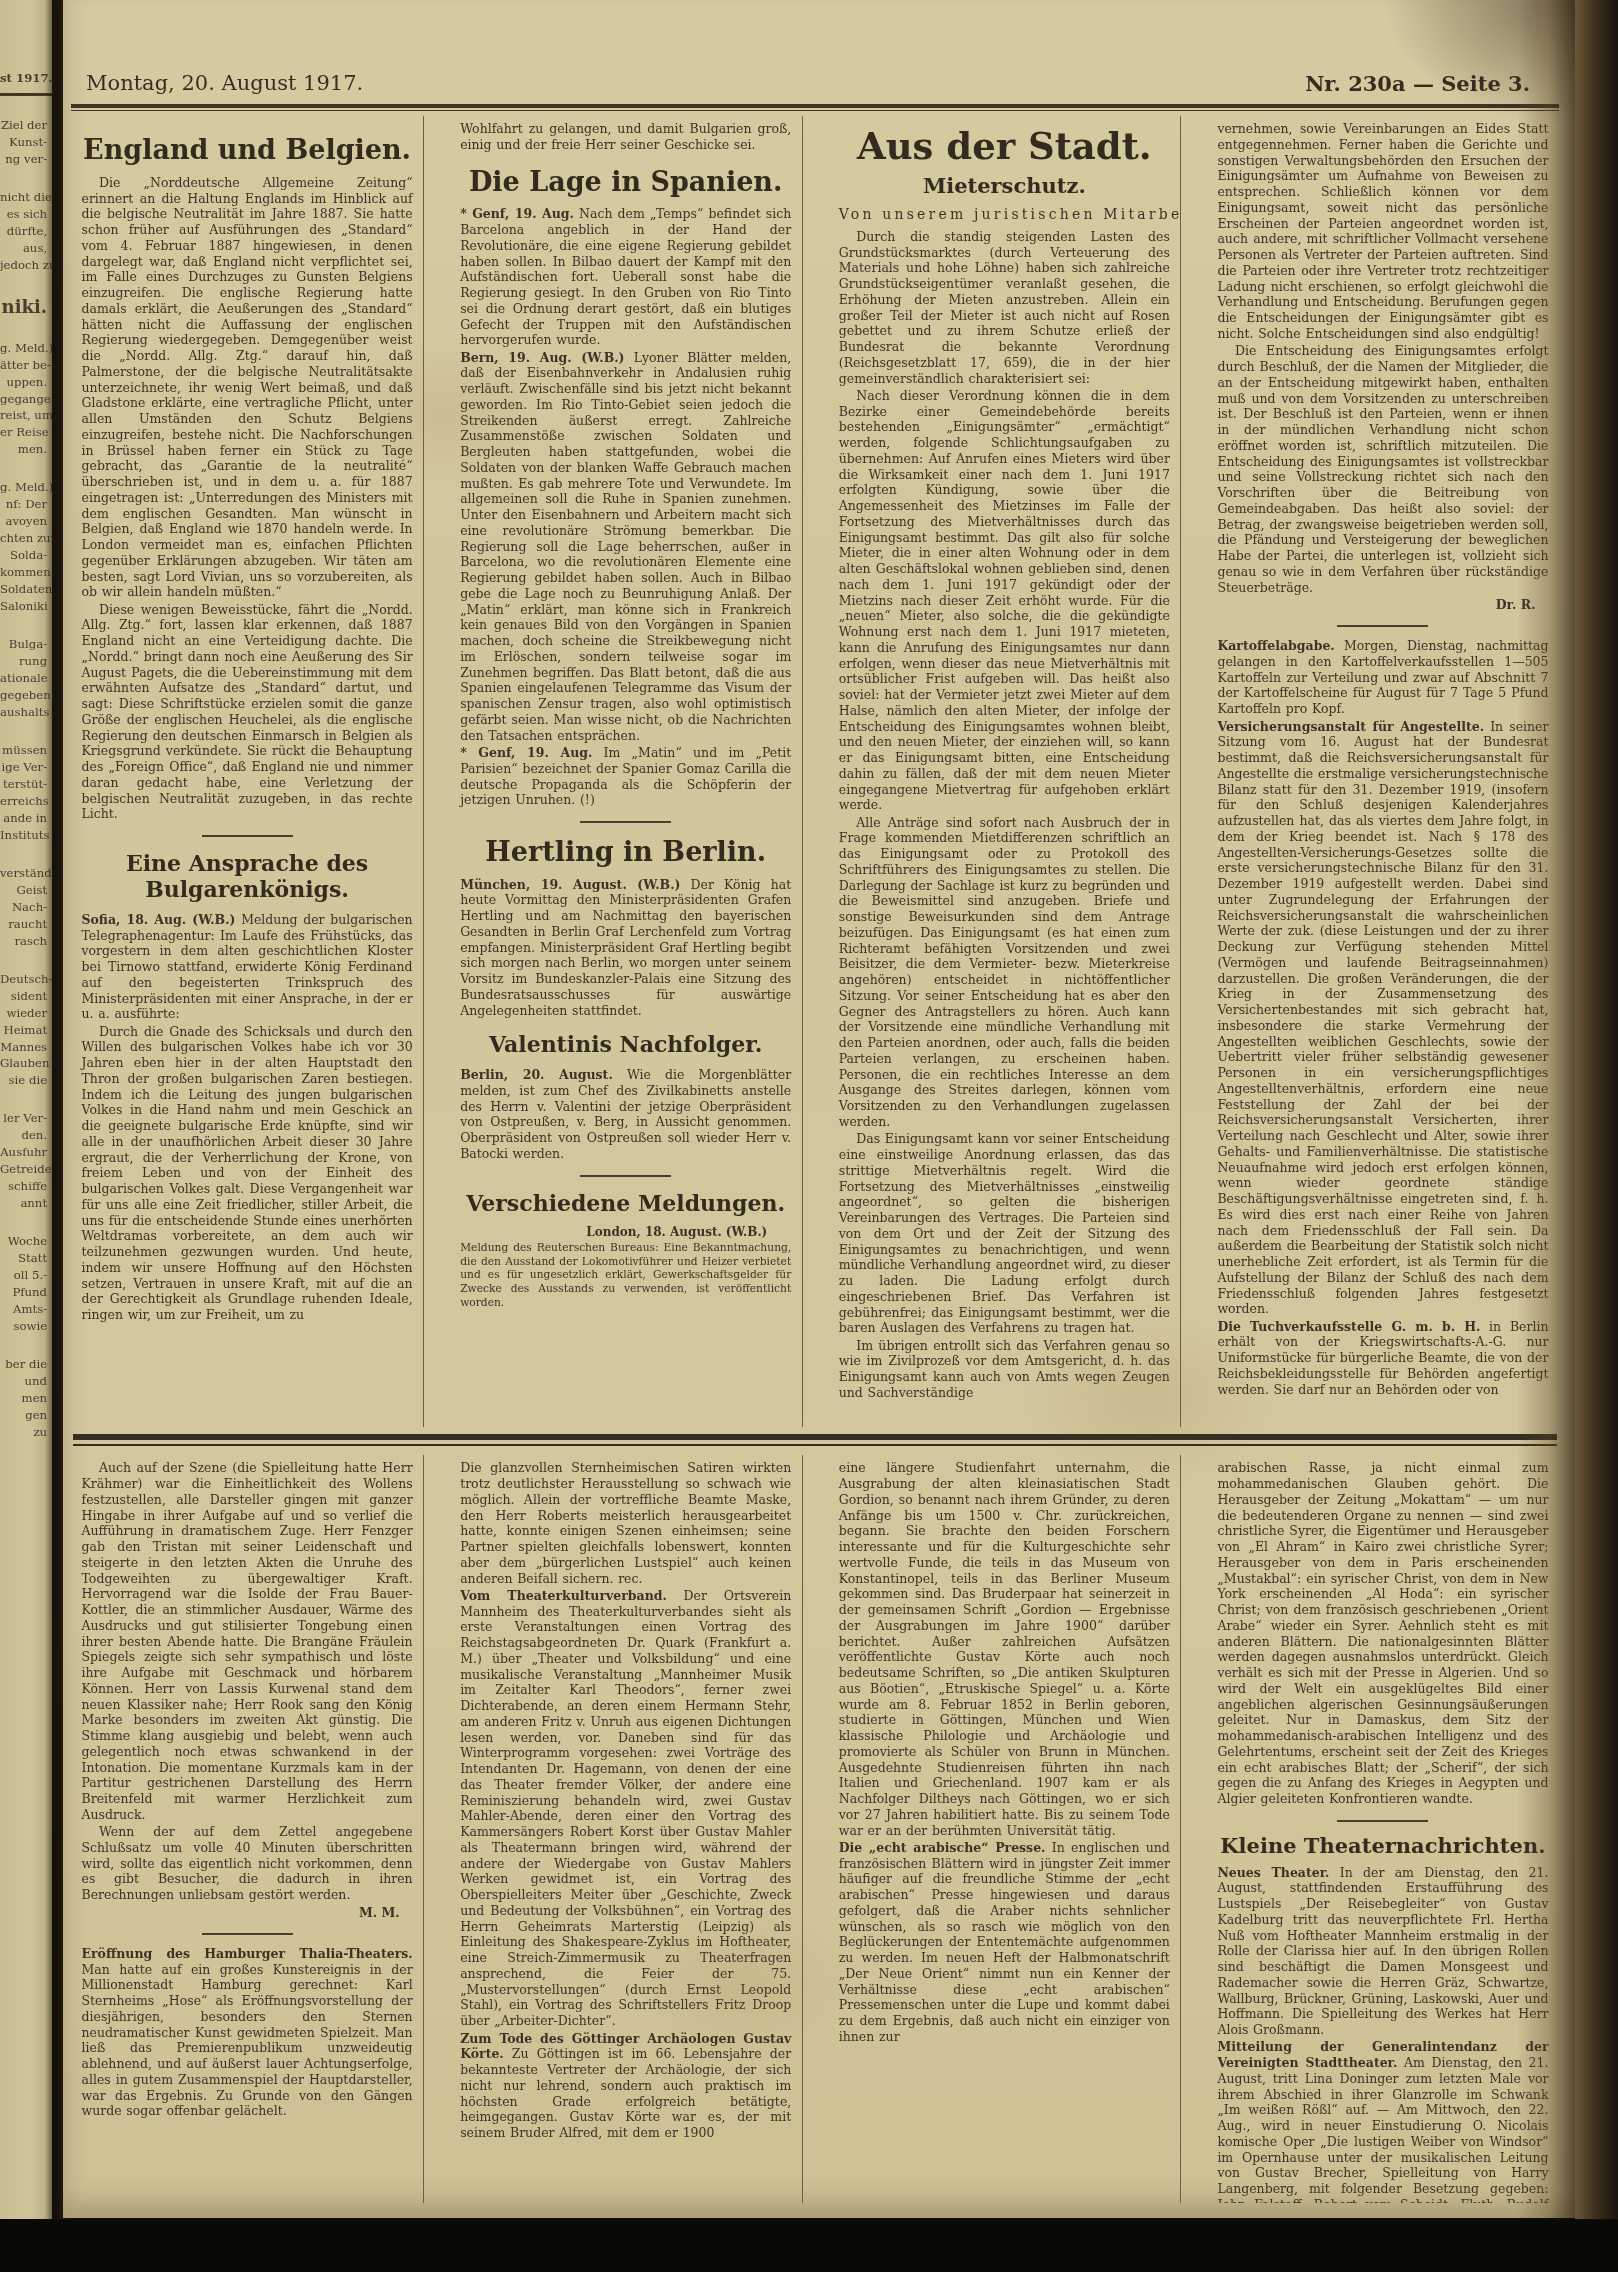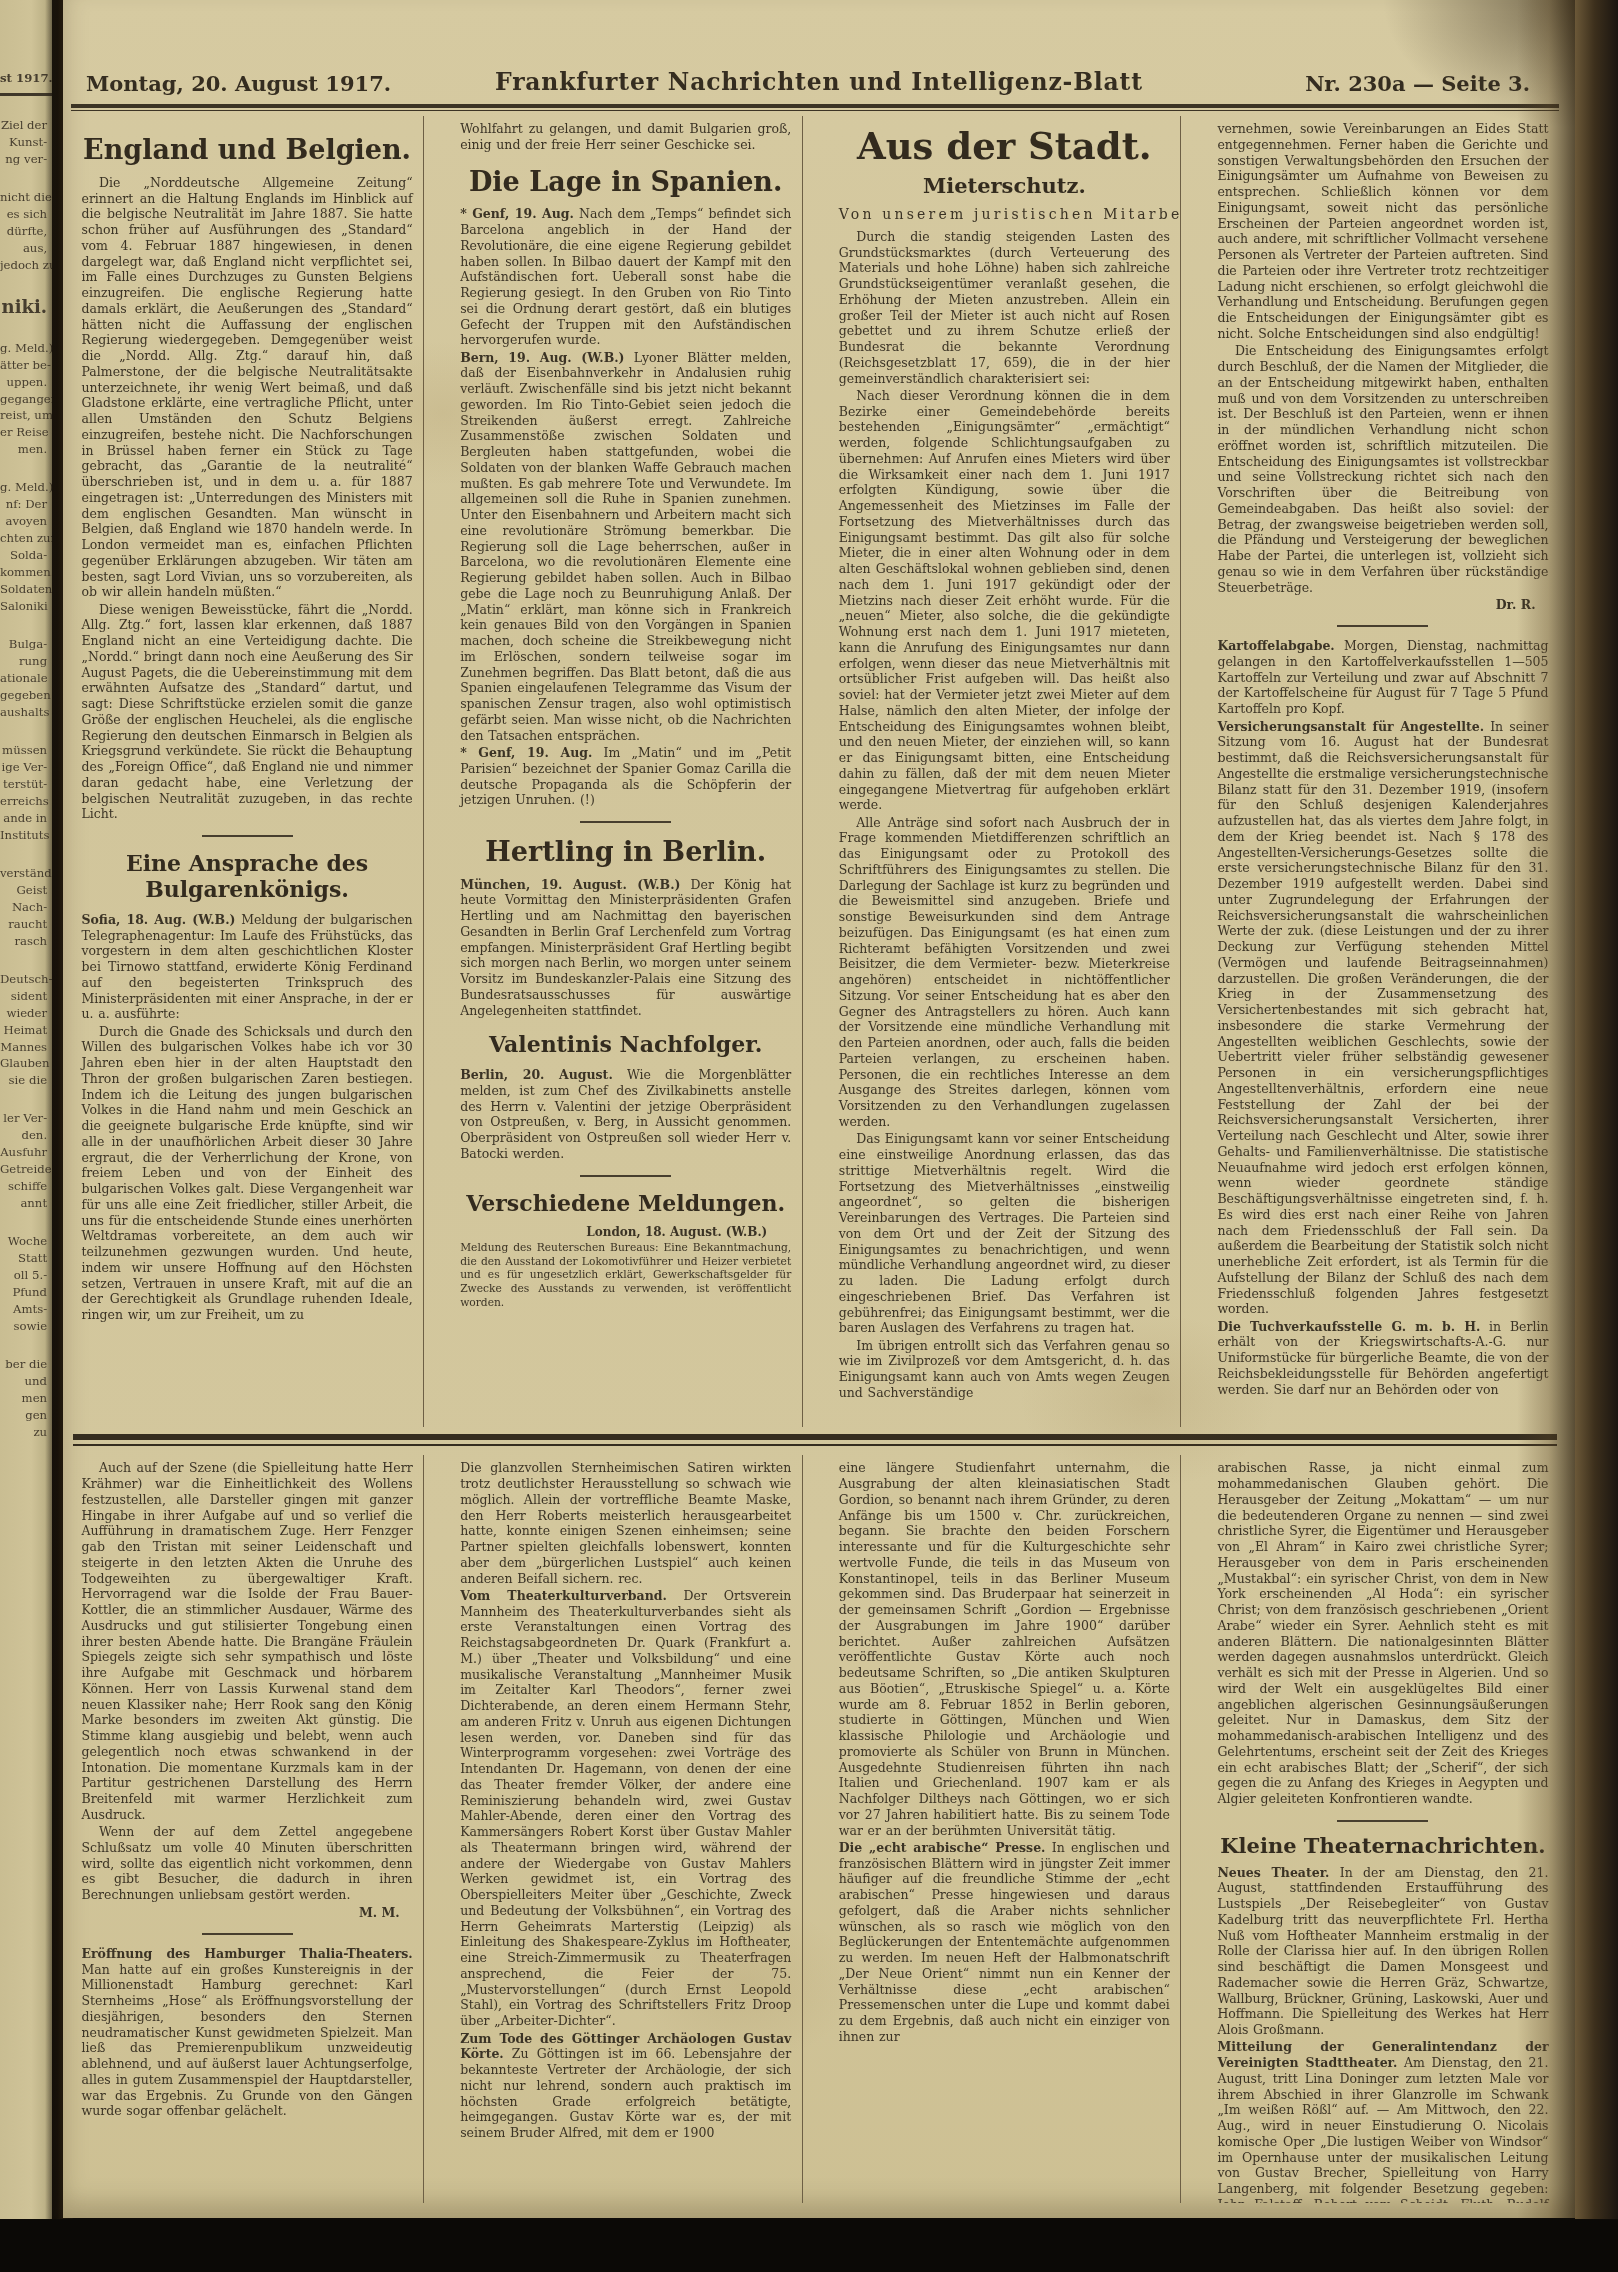--- a/index.html
+++ b/index.html
@@ -27,21 +27,21 @@
   .page:after{content:"";position:absolute;right:0;top:0;width:58px;height:100%;
        background:linear-gradient(90deg,rgba(80,60,30,0),rgba(90,70,38,.35) 55%,rgba(45,33,16,.7));}
   .page:before{content:"";position:absolute;right:0;top:0;width:194px;height:129px;
        background:radial-gradient(ellipse at 100% 0%,rgba(40,28,12,.55),rgba(40,28,12,0) 70%);}
   .stain{position:absolute;border-radius:50%;pointer-events:none;}
   .s1{left:275px;top:340px;width:210px;height:146px;background:radial-gradient(ellipse,rgba(130,98,40,.10),rgba(130,98,40,0) 70%);}
   .s2{left:955px;top:1311px;width:259px;height:178px;background:radial-gradient(ellipse,rgba(120,90,38,.12),rgba(120,90,38,0) 70%);}
   .s3{left:567px;top:1902px;width:227px;height:162px;background:radial-gradient(ellipse,rgba(120,90,38,.10),rgba(120,90,38,0) 70%);}
   
   .masthead{position:relative;height:104px;color:#352d20;}
-  .mh-date{position:absolute;left:23px;top:71px;font-size:21px;font-weight:bold;}
+  .mh-date{position:absolute;left:23px;top:71px;font-size:21px;font-weight:normal;}
   .mh-title{position:absolute;left:0;right:0;top:68px;text-align:center;font-size:23.5px;font-weight:bold;letter-spacing:0.8px;}
   .mh-issue{position:absolute;right:45px;top:71px;font-size:21px;font-weight:bold;}
   .head-rule{margin:0 16px 0 8px;border-top:4.9px solid #3c3425;border-bottom:1.6px solid #3c3425;height:2.4px;}
   
   .cols{display:flex;align-items:stretch;padding:4.9px 16px 0 8px;}
   .col{width:25%;padding:4.9px 10.5px 0 10.5px;overflow:hidden;color:#3b3325;}
   .col + .col{border-left:0.8px solid #6d5f45;padding-left:36px;}
   .cols.top .col{height:1306px;}
   .cols.bottom .col{height:743px;}
   .section-divider{margin:6.5px 18px 4.9px 9.7px;border-top:6.5px solid #352d1f;border-bottom:2.4px solid #352d1f;height:4px;}
@@ -142,21 +142,20 @@
 <div class="gutter"></div>
 <div class="right-edge"></div>
 
 <div class="page">
   <div class="stain s1"></div>
   <div class="stain s2"></div>
   <div class="stain s3"></div>
 
   <div class="masthead">
     <div class="mh-date">Montag, 20. August 1917.</div>
-    <div class="mh-title">Frankfurter Nachrichten und Intelligenz-Blatt</div>
     <div class="mh-issue">Nr. 230a — Seite 3.</div>
   </div>
   <div class="head-rule"></div>
 
   <div class="cols top">
     <div class="col">
         <div class="art-headline">England und Belgien.</div>
         <p class="art-p">Die „Norddeutsche Allgemeine Zeitung“ erinnert an die Haltung Englands im Hinblick auf die belgische Neutralität im Jahre 1887. Sie hatte schon früher auf Ausführungen des „Standard“ vom 4. Februar 1887 hingewiesen, in denen dargelegt war, daß England nicht verpflichtet sei, im Falle eines Durchzuges zu Gunsten Belgiens einzugreifen. Die englische Regierung hatte damals erklärt, die Aeußerungen des „Standard“ hätten nicht die Auffassung der englischen Regierung wiedergegeben. Demgegenüber weist die „Nordd. Allg. Ztg.“ darauf hin, daß Palmerstone, der die belgische Neutralitätsakte unterzeichnete, ihr wenig Wert beimaß, und daß Gladstone erklärte, eine vertragliche Pflicht, unter allen Umständen den Schutz Belgiens einzugreifen, bestehe nicht. Die Nachforschungen in Brüssel haben ferner ein Stück zu Tage gebracht, das „Garantie de la neutralité“ überschrieben ist, und in dem u. a. für 1887 eingetragen ist: „Unterredungen des Ministers mit dem englischen Gesandten. Man wünscht in Belgien, daß England wie 1870 handeln werde. In London vermeidet man es, einfachen Pflichten gegenüber Erklärungen abzugeben. Wir täten am besten, sagt Lord Vivian, uns so vorzubereiten, als ob wir allein handeln müßten.“</p>
         <p class="art-p">Diese wenigen Beweisstücke, fährt die „Nordd. Allg. Ztg.“ fort, lassen klar erkennen, daß 1887 England nicht an eine Verteidigung dachte. Die „Nordd.“ bringt dann noch eine Aeußerung des Sir August Pagets, die die Uebereinstimmung mit dem erwähnten Aufsatze des „Standard“ dartut, und sagt: Diese Schriftstücke erzielen somit die ganze Größe der englischen Heuchelei, als die englische Regierung den deutschen Einmarsch in Belgien als Kriegsgrund verkündete. Sie rückt die Behauptung des „Foreign Office“, daß England nie und nimmer daran gedacht habe, eine Verletzung der belgischen Neutralität zuzugeben, in das rechte Licht.</p>
         <div class="rule-short"></div>

